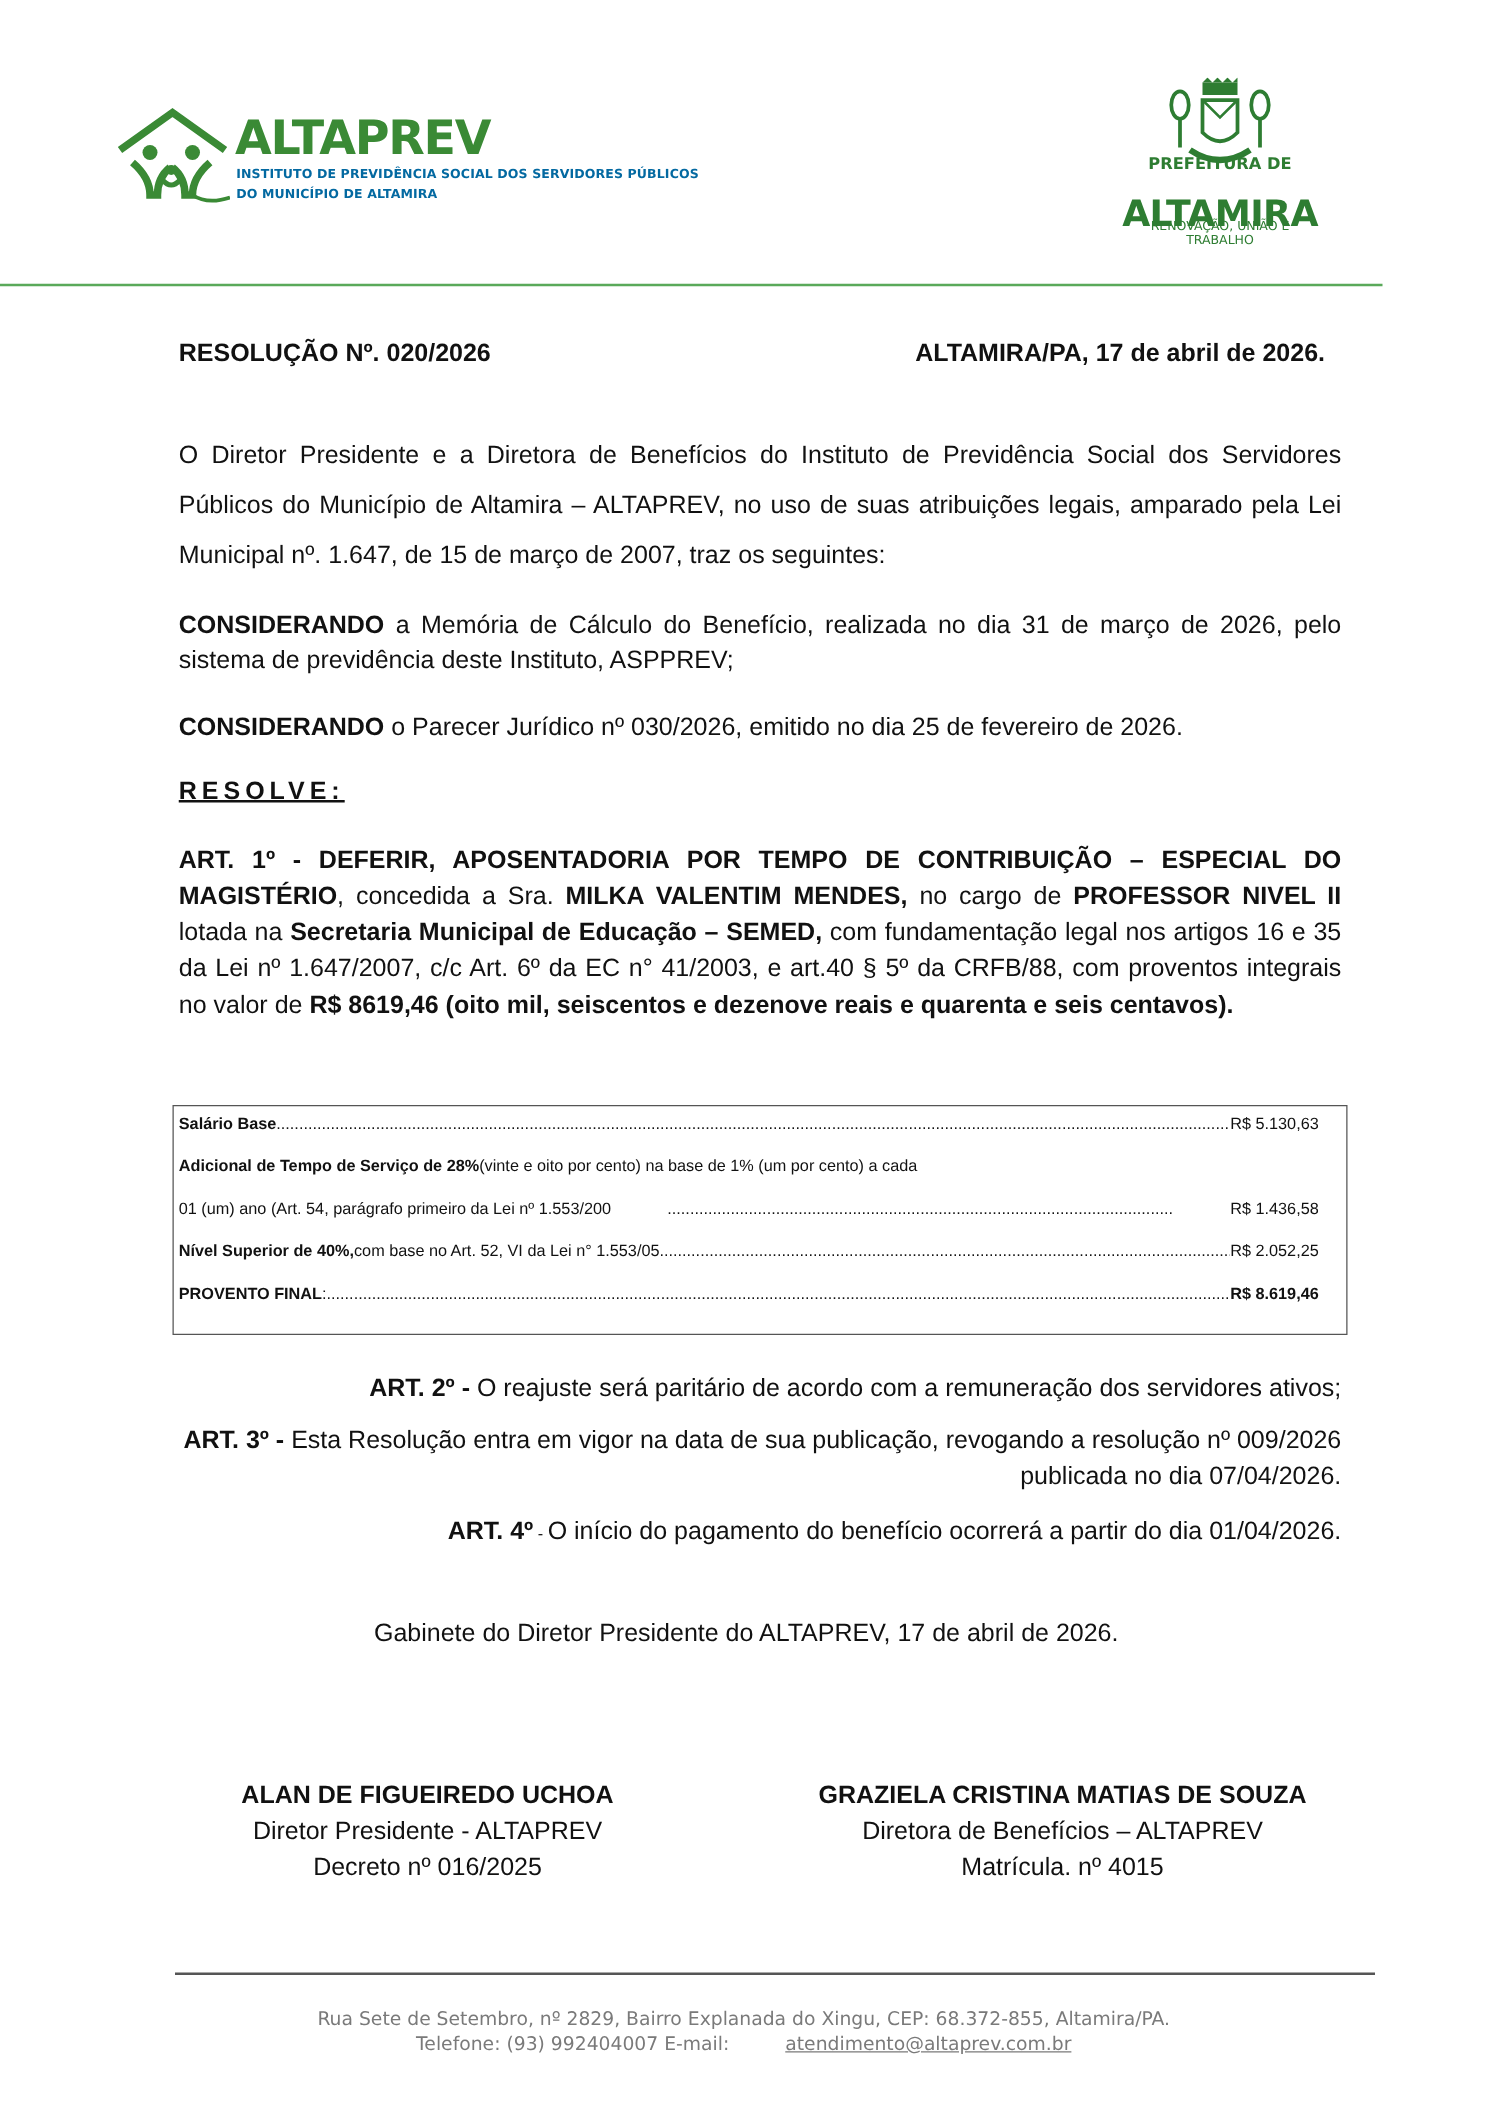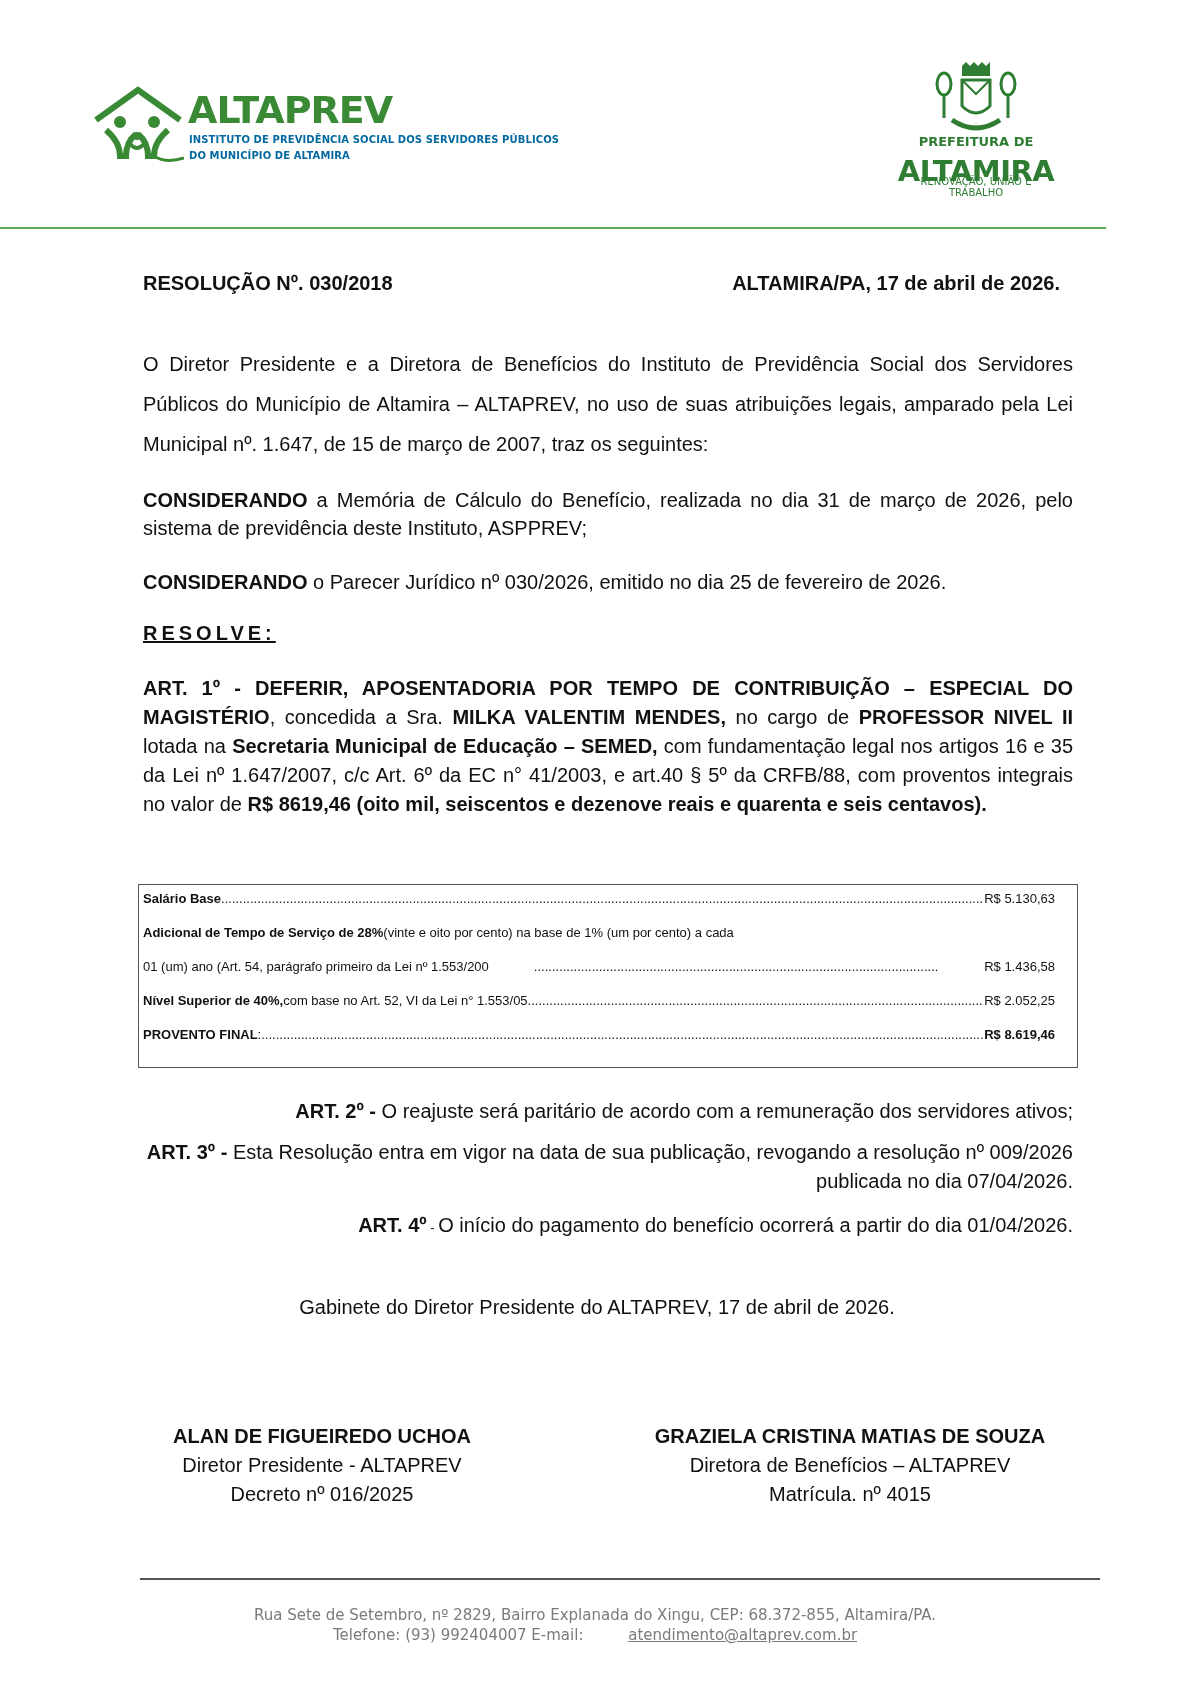--- a/index.html
+++ b/index.html
@@ -13,21 +13,21 @@
   .logo-left svg { position: absolute; left: 0; top: 0; }
   .brand-name { position: absolute; left: 96px; top: 2px; font-size: 38px; font-weight: bold;
                 color: #3a8a35; letter-spacing: -1px; font-family: "DejaVu Sans", sans-serif; }
   .brand-sub { position: absolute; left: 97px; font-size: 10px; color: #0369a1;
                font-family: "DejaVu Sans", sans-serif; letter-spacing: 0.1px; white-space: nowrap; font-weight: bold; }
   .brand-sub.l1 { top: 48px; }
   .brand-sub.l2 { top: 64px; }
 
   .logo-right { left: 896px; top: 62px; width: 160px; height: 140px; text-align: center; }
   .crest { position: absolute; left: 38px; top: 0; }
-  .pref-label { position: absolute; left: 0; width: 160px; top: 72px; font-size: 13px; font-weight: bold;
+  .pref-label { position: absolute; left: 0; width: 160px; top: 62px; font-size: 13px; font-weight: bold;
                 color: #2e7d32; font-family: "DejaVu Sans", sans-serif; }
   .pref-city { position: absolute; left: 0; width: 160px; top: 92px; font-size: 29px; font-weight: bold;
                color: #2e7d32; font-family: "DejaVu Sans", sans-serif; letter-spacing: -0.5px; }
   .pref-slogan { position: absolute; left: 0; width: 160px; top: 114px; font-size: 10px; font-weight: normal;
                  color: #2e7d32; font-family: "DejaVu Sans", sans-serif; }
 
   .green-rule { left: 0; top: 227px; width: 1106px; height: 0; border-top: 2px solid #5aa95a; }
 
   
   .hdr { top: 272px; font-size: 20px; font-weight: bold; white-space: nowrap; }
@@ -46,21 +46,21 @@
 
   .art { left: 143px; width: 930px; font-size: 20px; line-height: 29px; }
   .art2 { top: 1097px; }
   .art3 { top: 1138px; }
   .art4 { top: 1211px; }
   .art4 .dash { font-size: 13px; }
 
   .gabinete { left: 0; width: 1190px; top: 1296px; text-align: center; font-size: 20px; padding-left: 4px; box-sizing: border-box; }
 
   .sig { font-size: 20px; text-align: center; line-height: 29px; }
-  .sig1 { left: 132px; width: 380px; top: 1422px; }
+  .sig1 { left: 152px; width: 380px; top: 1422px; }
   .sig2 { left: 620px; width: 460px; top: 1422px; }
 
   .foot-rule { left: 140px; top: 1578px; width: 960px; height: 0; border-top: 2px solid #555; }
   .footer { left: 0; width: 1190px; text-align: center; font-size: 15px; color: #7a7a7a;
             font-family: "DejaVu Sans", sans-serif; line-height: 20px; }
   .f1 { top: 1605px; } .f2 { top: 1625px; }
   .footer a { color: #7a7a7a; text-decoration: underline; margin-left: 40px; }
 </style>
 </head>
 <body>
@@ -93,21 +93,21 @@
     <line x1="74" y1="33" x2="74" y2="56" stroke="#2e7d32" stroke-width="3"></line>
     <path d="M18 58 Q42 74 66 58" fill="none" stroke="#2e7d32" stroke-width="5"></path>
   </svg>
   <div class="pref-label">PREFEITURA DE</div>
   <div class="pref-city">ALTAMIRA</div>
   <div class="pref-slogan">RENOVAÇÃO, UNIÃO E TRABALHO</div>
 </div>
 
 <div class="abs green-rule"></div>
 
-<div class="abs hdr" style="left:143px;">RESOLUÇÃO Nº. 030/2018</div>
+<div class="abs hdr" style="left:143px;">RESOLUÇÃO Nº. 020/2026</div>
 <div class="abs hdr" style="right:130px;">ALTAMIRA/PA, 17 de abril de 2026.</div>
 
 <div class="abs p intro">O Diretor Presidente e a Diretora de Benefícios do Instituto de Previdência Social dos Servidores Públicos do Município de Altamira – ALTAPREV, no uso de suas atribuições legais, amparado pela Lei Municipal nº. 1.647, de 15 de março de 2007, traz os seguintes:</div>
 
 <div class="abs p consid1">
   <span class="b">CONSIDERANDO</span><span> a Memória de Cálculo do Benefício, realizada no dia 31 de março de 2026, pelo sistema de previdência deste Instituto, ASPPREV;</span>
 </div>
 <div class="abs p consid2">
   <span class="b">CONSIDERANDO</span><span> o Parecer Jurídico nº 030/2026, emitido no dia 25 de fevereiro de 2026.</span>
 </div>

